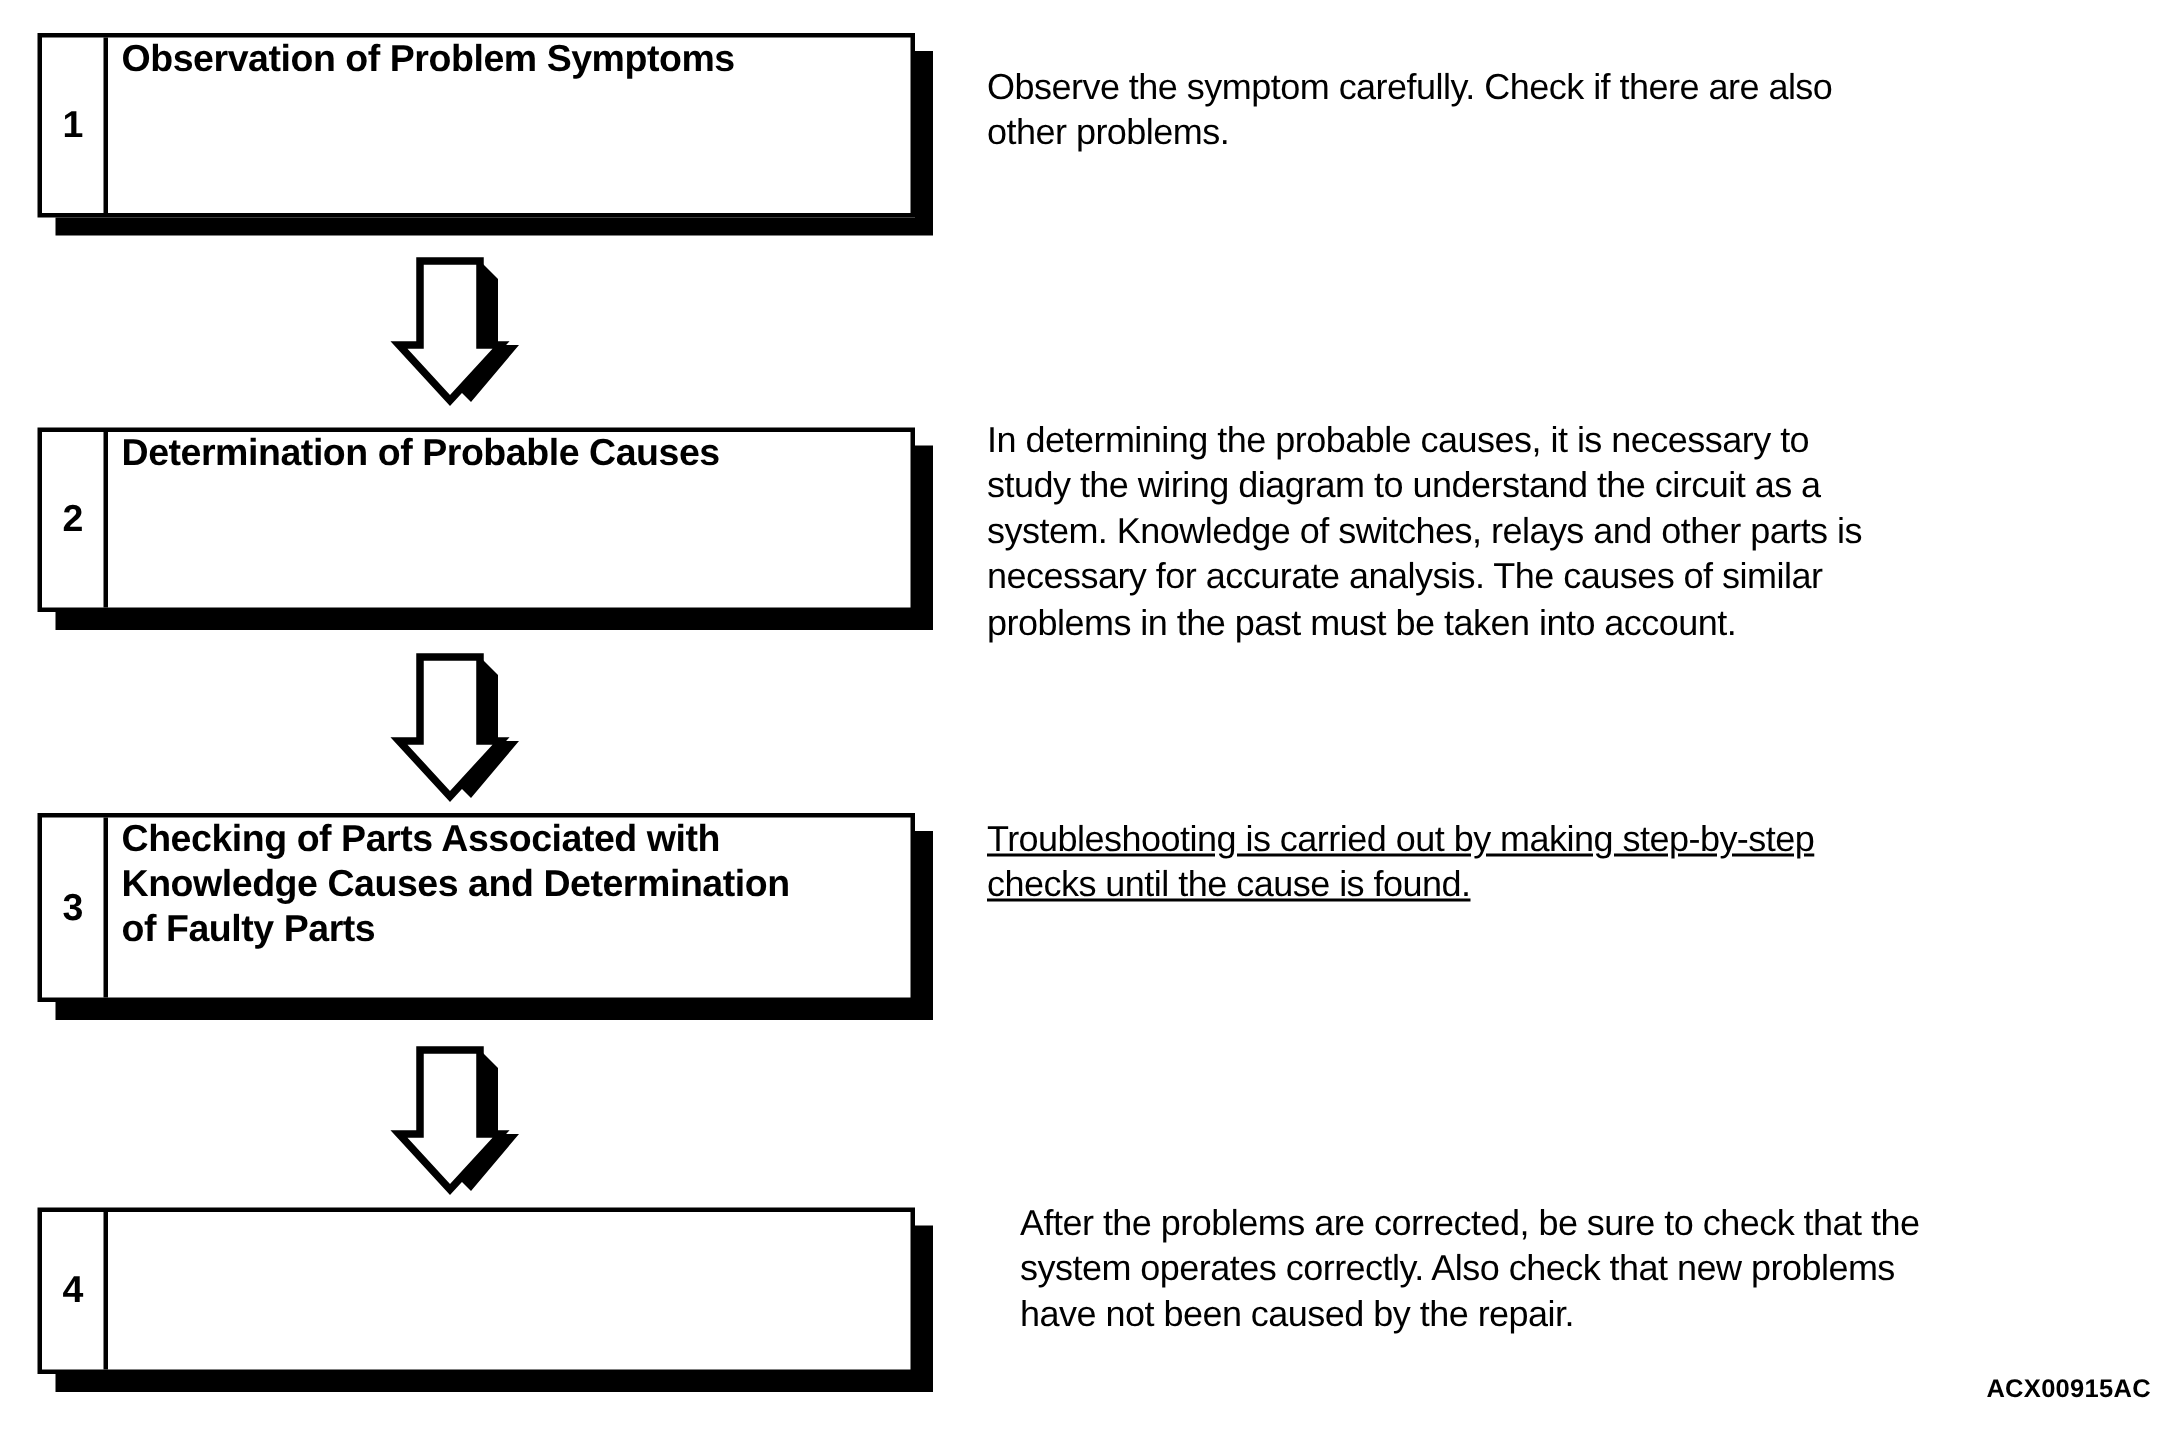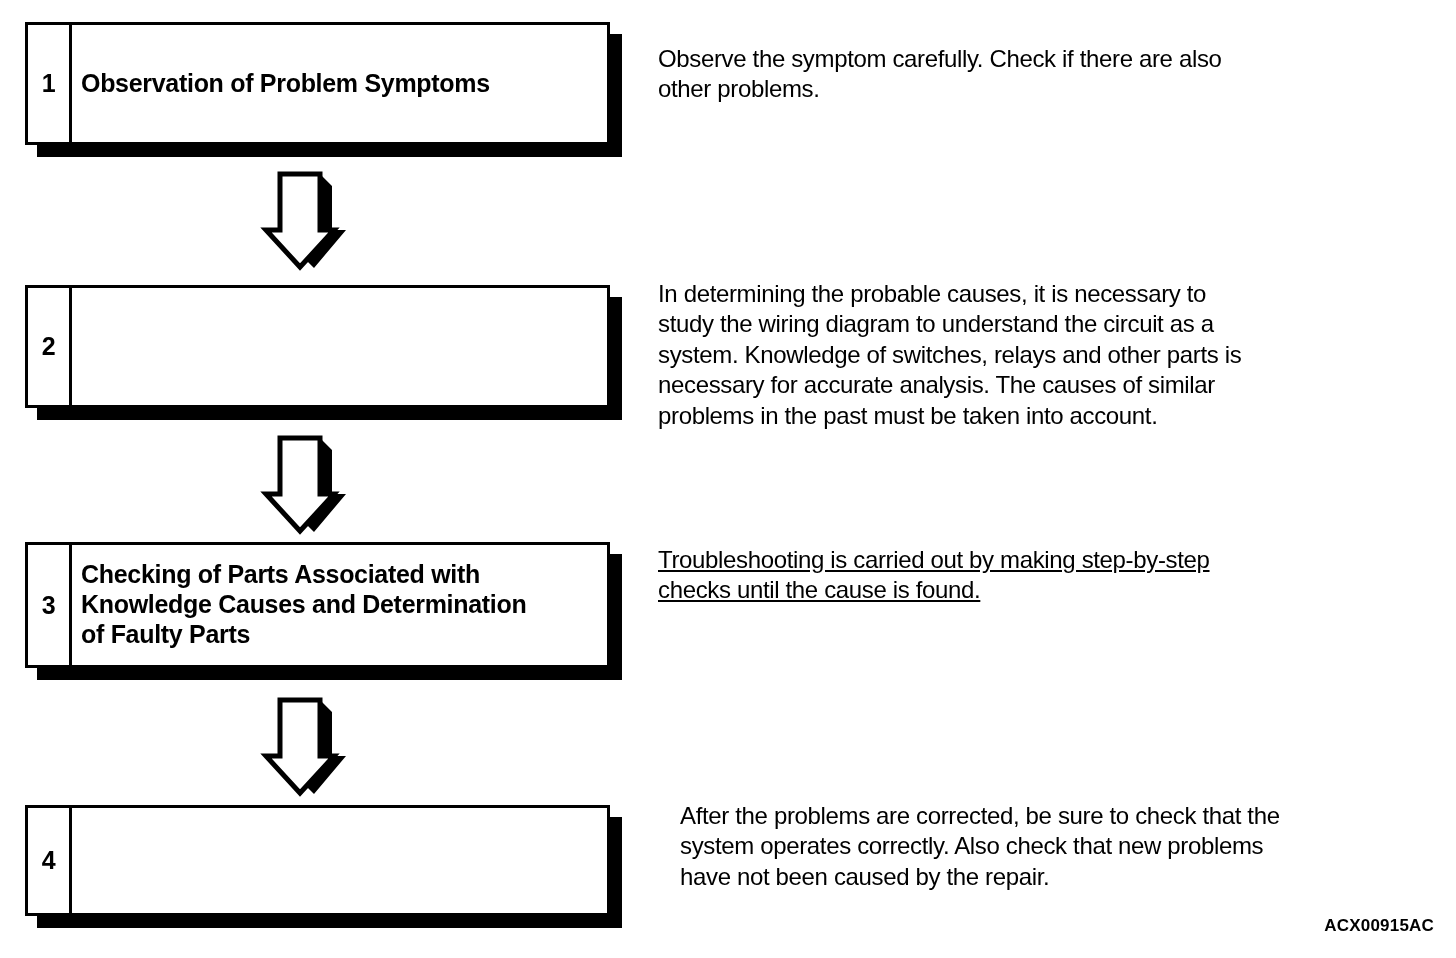--- a/index.html
+++ b/index.html
@@ -68,21 +68,21 @@
   .step-num {
     font-size: 25px;
     font-weight: bold;
     font-stretch: condensed;
     line-height: 1;
     letter-spacing: -0.2px;
   }
   .step-label-cell {
     flex: 1 1 auto;
     display: flex;
-    align-items: center;
+    align-items: flex-start;
     padding-left: 9px;
     padding-right: 6px;
     box-sizing: border-box;
     border-radius: 14px;
   }
   .step-label {
     font-size: 25px;
     font-weight: bold;
     font-stretch: condensed;
     line-height: 1.19;
@@ -155,20 +155,23 @@
     </svg>
   </div>
 
   <div class="step-row" style="top:285px;">
     <div class="step-box-wrap" style="height:123px;">
       <div class="step-box-shadow"></div>
       <div class="step-box">
         <div class="step-num-cell">
           <span class="step-num">2</span>
         </div>
+        <div class="step-label-cell">
+          <span class="step-label">Determination of Probable Causes</span>
+        </div>
       </div>
     </div>
     <div class="step-desc" style="top:-6px;">In determining the probable causes, it is necessary to
 study the wiring diagram to understand the circuit as a
 system. Knowledge of switches, relays and other parts is
 necessary for accurate analysis. The causes of similar
 problems in the past must be taken into account.</div>
   </div>
 
   <div class="arrow-wrap" style="top:432px;">

